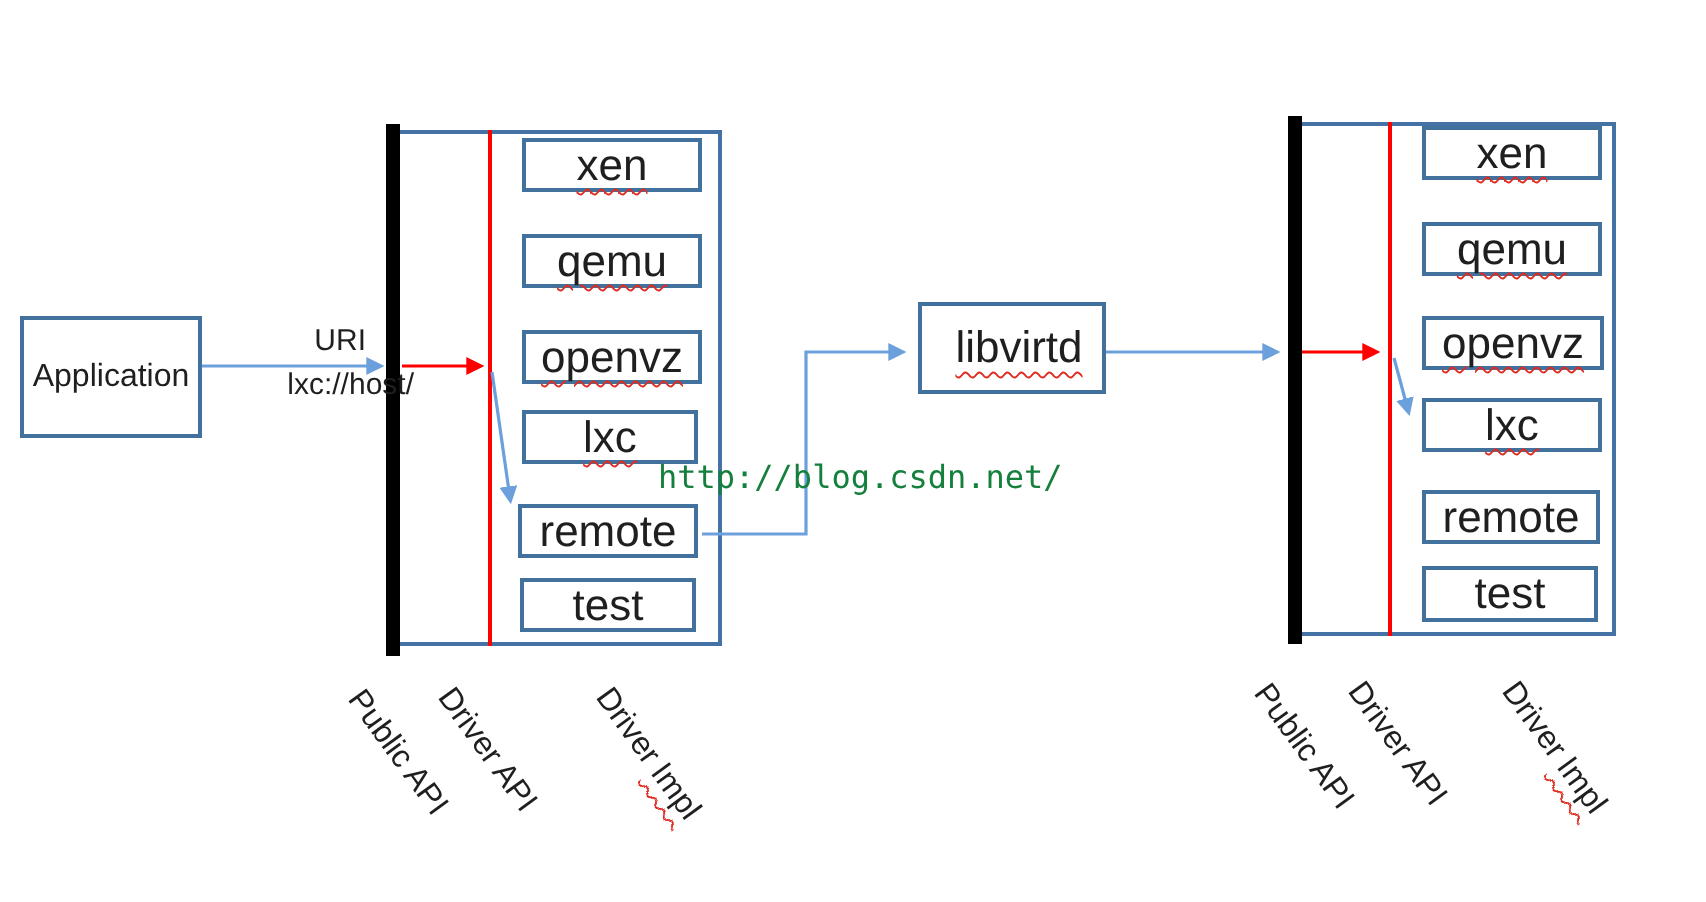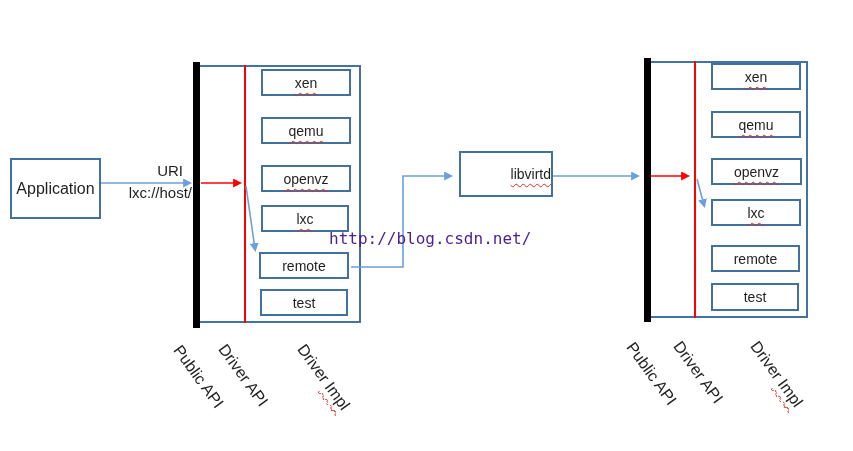--- a/index.html
+++ b/index.html
@@ -3,43 +3,43 @@
 <meta charset="utf-8">
 <style>
   html,body{margin:0;padding:0;background:#fff;}
   #canvas{
     position:relative;width:853px;height:451px;background:#ffffff;overflow:hidden;
     font-family:"Liberation Sans","DejaVu Sans",sans-serif;color:#1f1f1f;
   }
   .box{
     position:absolute;box-sizing:border-box;background:#fff;
     border:2px solid #41719C;display:flex;align-items:center;justify-content:center;
-    font-size:14px;line-height:1;z-index:4;
+    font-size:22px;line-height:1;z-index:4;
   }
   .stack-frame{
     position:absolute;box-sizing:border-box;border:2px solid #4472A4;background:transparent;z-index:1;
   }
   .vbar{position:absolute;background:#000;width:7px;z-index:3;}
   .redline{position:absolute;background:#FF0000;width:2px;z-index:2;}
   .sq{
     text-decoration-line:underline;text-decoration-style:wavy;
     text-decoration-color:#E02B20;text-decoration-thickness:1px;text-underline-offset:4px;
   }
   .rot{
     position:absolute;transform-origin:0 0;transform:rotate(54deg);
     white-space:nowrap;font-size:16px;z-index:6;
   }
   .conn-label{position:absolute;font-size:15px;text-align:right;z-index:6;}
   #watermark{
     position:absolute;left:329px;top:229px;z-index:7;
     font-family:"DejaVu Sans Mono","Liberation Mono",monospace;
-    font-size:16px;color:#4c1d95;letter-spacing:0px;white-space:nowrap;
+    font-size:16px;color:#15803d;letter-spacing:0px;white-space:nowrap;
   }
   svg.connectors{position:absolute;left:0;top:0;z-index:5;pointer-events:none;}
-  .libvirtd-box{justify-content:flex-end;padding-left:7px;}
+  .libvirtd-box{justify-content:center;padding-left:7px;}
 </style>
 </head>
 <body>
 
 <div id="canvas">
 
   <svg class="connectors" width="853" height="451" viewBox="0 0 853 451">
     <defs>
       <marker id="arrBlue" viewBox="0 0 10 10" refX="6.5" refY="5" markerWidth="9" markerHeight="9" markerUnits="userSpaceOnUse" orient="auto">
         <path d="M0,0 L10,5 L0,10 z" fill="#6CA0DC"></path>
@@ -62,21 +62,21 @@
     <path d="M651,176 L687,176" stroke="#FF0000" stroke-width="1.6" fill="none" marker-end="url(#arrRed)"></path>
 
     <path d="M697,179 L704,205" stroke="#6CA0DC" stroke-width="1.6" fill="none" marker-end="url(#arrBlue)"></path>
   </svg>
 
   <div class="box" style="left:10px;top:158px;width:91px;height:61px;font-size:16px">
     <span>Application</span>
   </div>
 
   <div class="conn-label" style="left:103px;top:162px;width:80px">URI</div>
-  <div class="conn-label" style="left:98px;top:184px;width:94px">lxc://host/</div>
+  <div class="conn-label" style="left:113px;top:184px;width:94px">lxc://host/</div>
 
   <div class="stack-frame" style="left:196px;top:65px;width:165px;height:258px"></div>
   <div class="vbar" style="left:193px;top:62px;height:266px"></div>
   <div class="redline" style="left:244px;top:65px;height:258px"></div>
 
   <div class="box" style="left:261px;top:69px;width:90px;height:27px">
     <span class="sq">xen</span>
   </div>
   <div class="box" style="left:261px;top:117px;width:90px;height:27px">
     <span class="sq">qemu</span>

